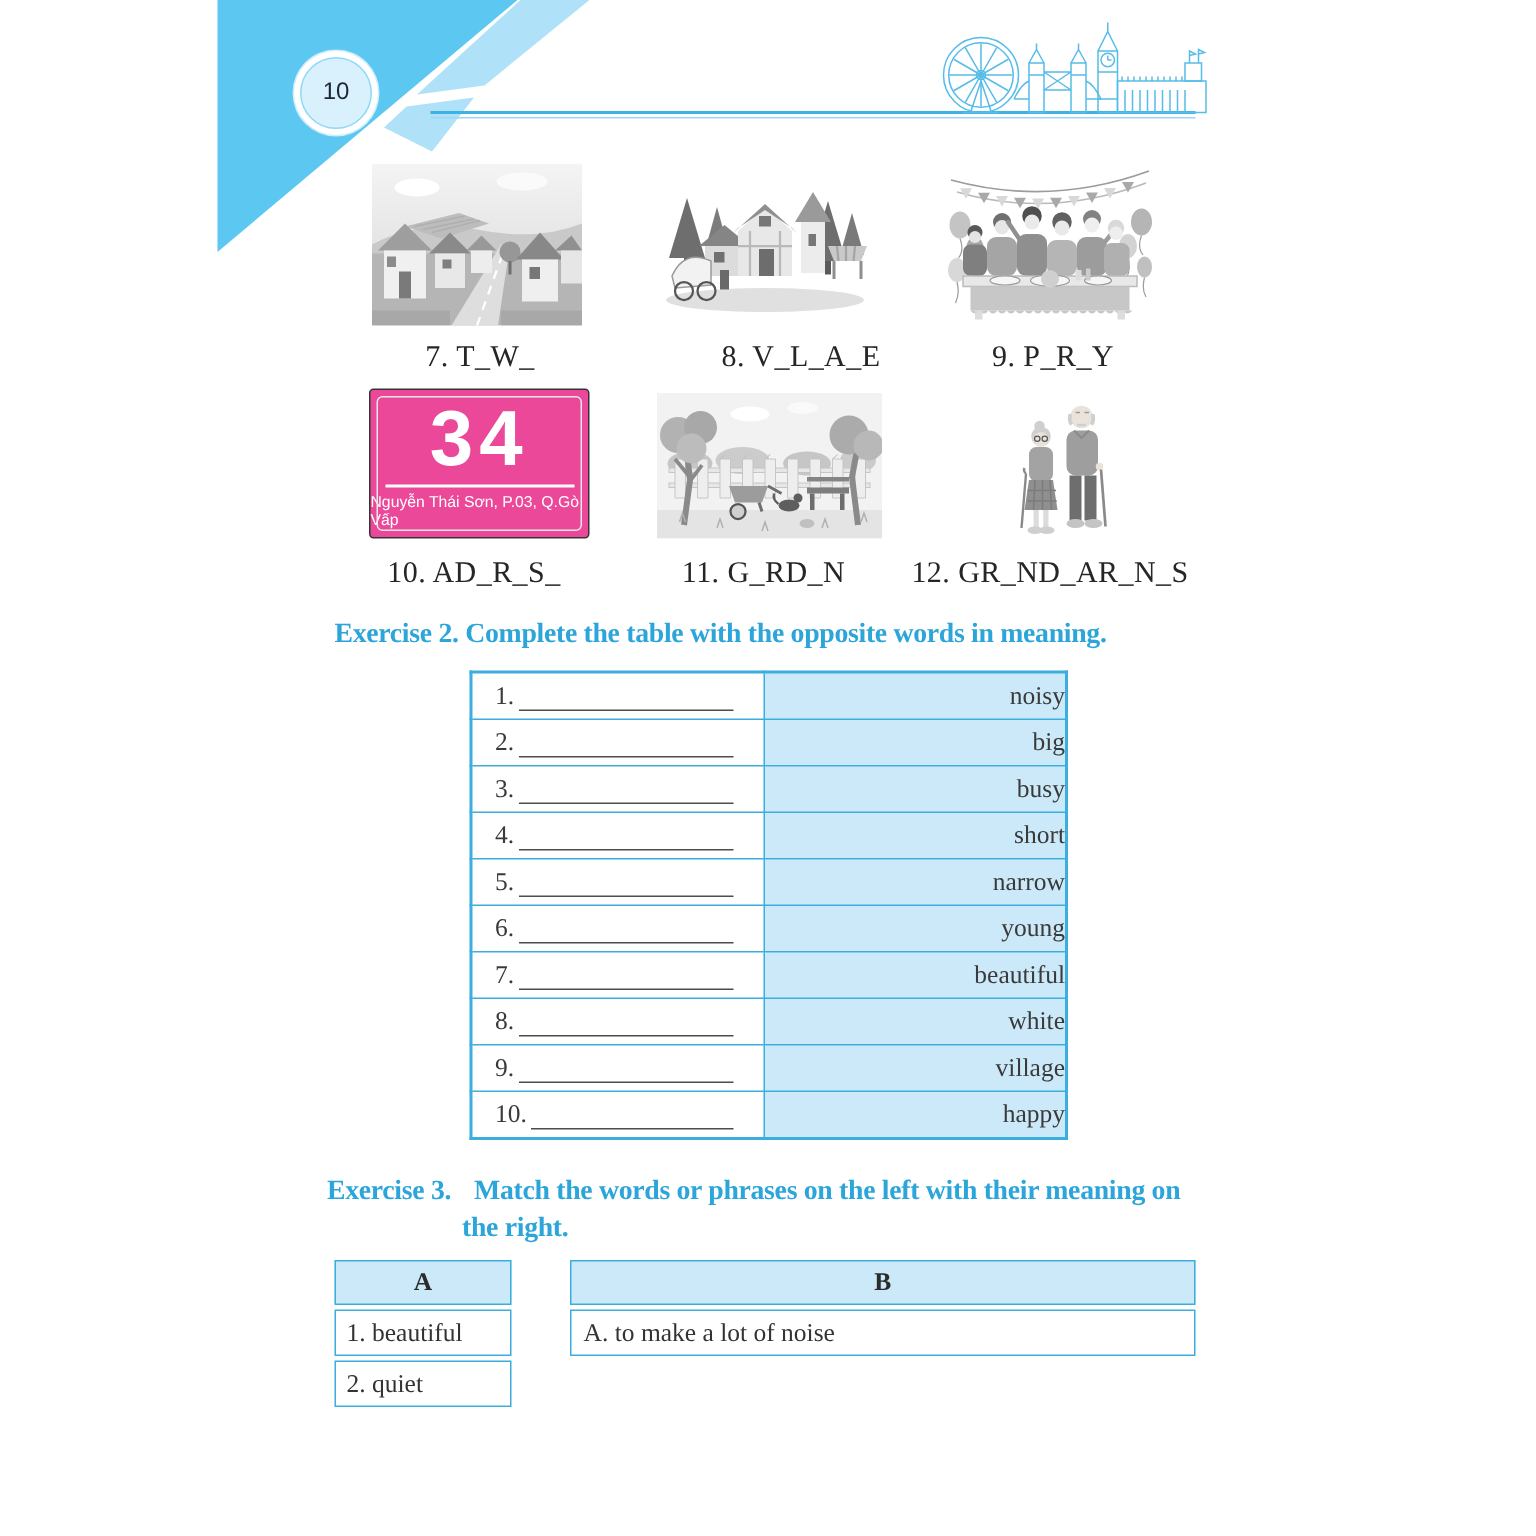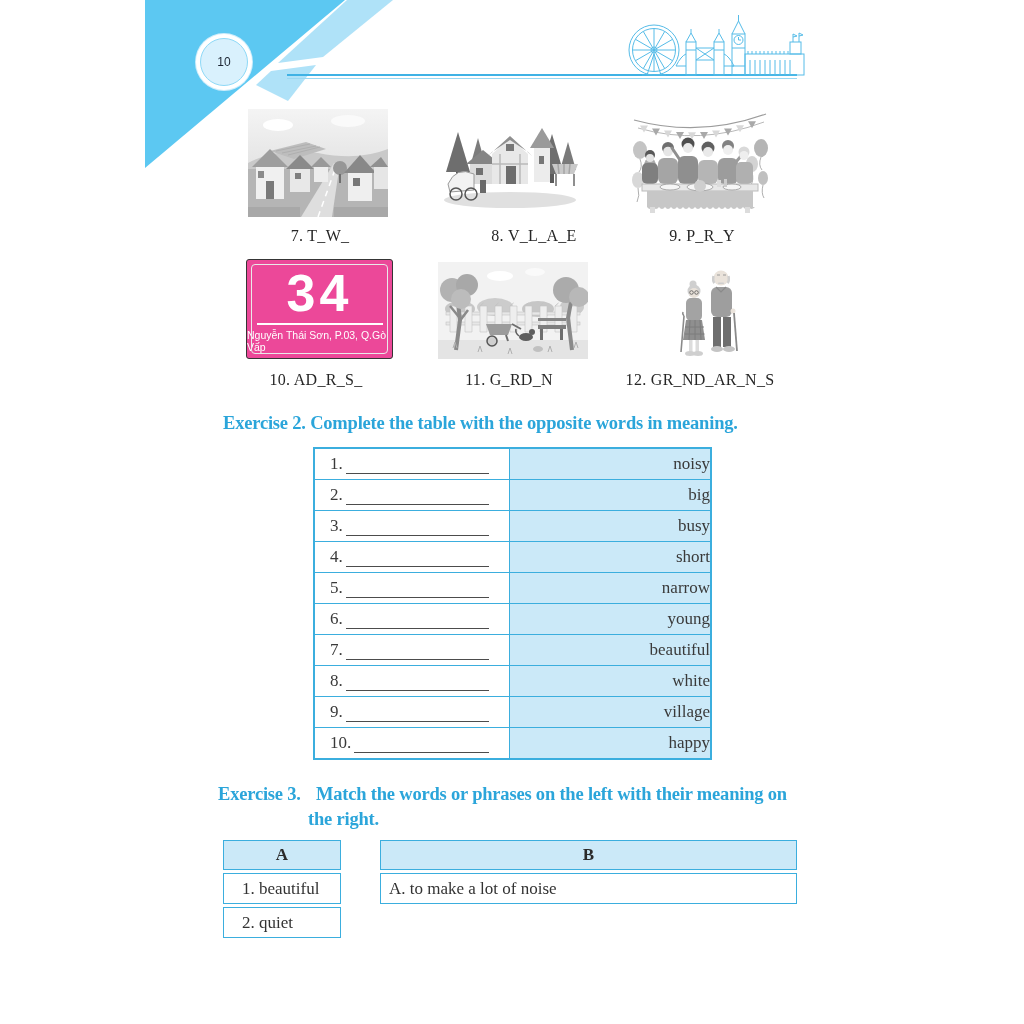--- a/index.html
+++ b/index.html
@@ -5,28 +5,28 @@
   html,body{margin:0;padding:0;background:#fff;}
   .page{position:relative;width:1024px;height:1024px;background:#ffffff;overflow:hidden;
         font-family:"Liberation Serif","DejaVu Serif",serif;color:#333;}
   .abs{position:absolute;}
 
   
   .corner-svg{position:absolute;left:0;top:0;}
   .page-circle{position:absolute;left:200px;top:38px;width:46px;height:46px;border-radius:50%;
     background:#D9F1FD;border:1px solid #8ED9F7;box-shadow:0 0 0 4px #ffffff,0 0 0 5px #CFEDFB;
     display:flex;align-items:center;justify-content:center;z-index:3;}
-  .page-circle span{font-family:"Liberation Sans","DejaVu Sans",sans-serif;font-size:12px;color:#1d2633;}
+  .page-circle span{font-family:"Liberation Sans","DejaVu Sans",sans-serif;font-size:16px;color:#1d2633;}
   .rule-top{position:absolute;left:287px;top:74px;width:510px;height:2px;background:#3FB2E5;}
   .rule-bot{position:absolute;left:287px;top:78px;width:510px;height:1px;background:#9AD8F3;}
 
   
   .pic{position:absolute;}
   .caption{position:absolute;transform:translateX(-50%);white-space:nowrap;
-    font-size:16px;color:#262626;letter-spacing:.3px;}
+    font-size:20px;color:#262626;letter-spacing:.3px;}
 
   
   .plate{position:absolute;left:246px;top:259px;width:147px;height:100px;background:#ec4899;
     border:1px solid #353535;border-radius:3px;display:flex;flex-direction:column;align-items:center;box-sizing:border-box;}
   .plate::after{content:"";position:absolute;inset:4px;border:1px solid #e9e9e9;border-radius:4px;pointer-events:none;}
   .plate-num{font-family:"Liberation Sans","DejaVu Sans",sans-serif;font-weight:bold;font-size:52px;
     line-height:1;color:#fff;margin-top:7px;letter-spacing:4px;}
   .plate-line{width:126px;height:2px;background:#fff;margin-top:4px;}
   .plate-addr{font-family:"Liberation Sans","DejaVu Sans",sans-serif;font-size:10.5px;color:#fff;margin-top:4px;}
 
@@ -41,21 +41,21 @@
   .ex2-table td.rcell{background:#CBE9F8;text-align:right;}
   .lwrap{display:flex;align-items:center;height:100%;padding:0 20px 0 15px;box-sizing:border-box;}
   .lwrap .num{flex:0 0 auto;}
   .lwrap .blank{flex:1 1 auto;border-bottom:1.3px solid #4c4c4c;height:60%;margin-left:3px;}
 
   
   .mtable{position:absolute;}
   .mhdr{box-sizing:border-box;height:30px;border:1.8px solid #3BAEDE;background:#CBE9F8;
     display:flex;align-items:center;justify-content:center;font-weight:bold;font-size:17px;color:#2b2b2b;}
   .mrow{box-sizing:border-box;height:31px;border:1.6px solid #3BAEDE;background:#fff;margin-top:3px;
-    display:flex;align-items:center;padding-left:18px;font-size:17px;color:#333;}
+    display:flex;align-items:center;padding-left:7px;font-size:17px;color:#333;}
   .mtable-b .mrow{padding-left:8px;}
 </style>
 </head>
 <body>
 
 <div class="page">
 
   <svg class="corner-svg" width="430" height="220" viewBox="0 0 430 220">
     <polygon points="145,0 345,0 145,168" fill="#5CC8F2"></polygon>
     <polygon points="347,0 393,0 323,57 278,63" fill="#AFE2F8"></polygon>

